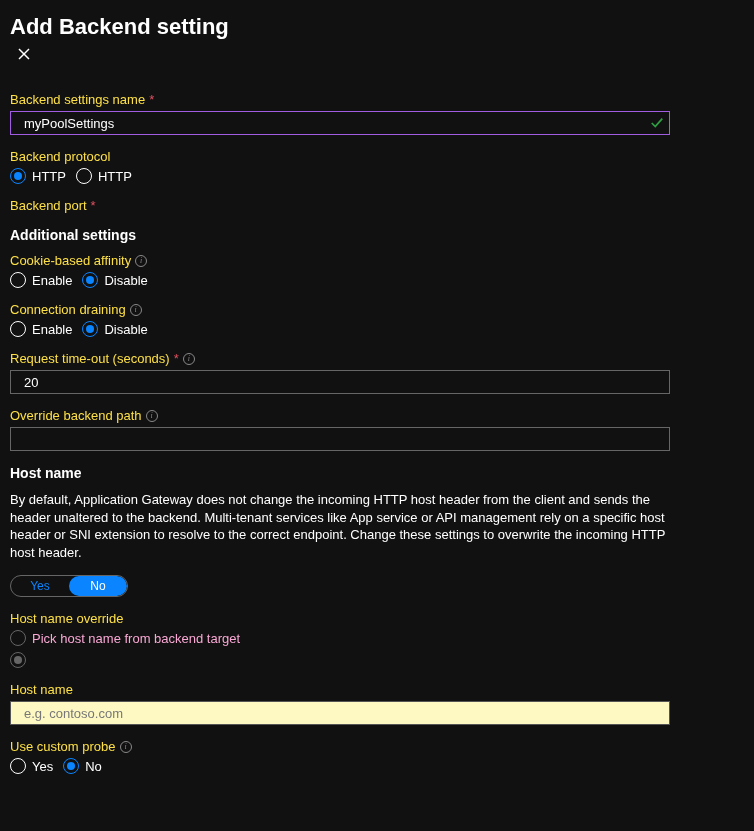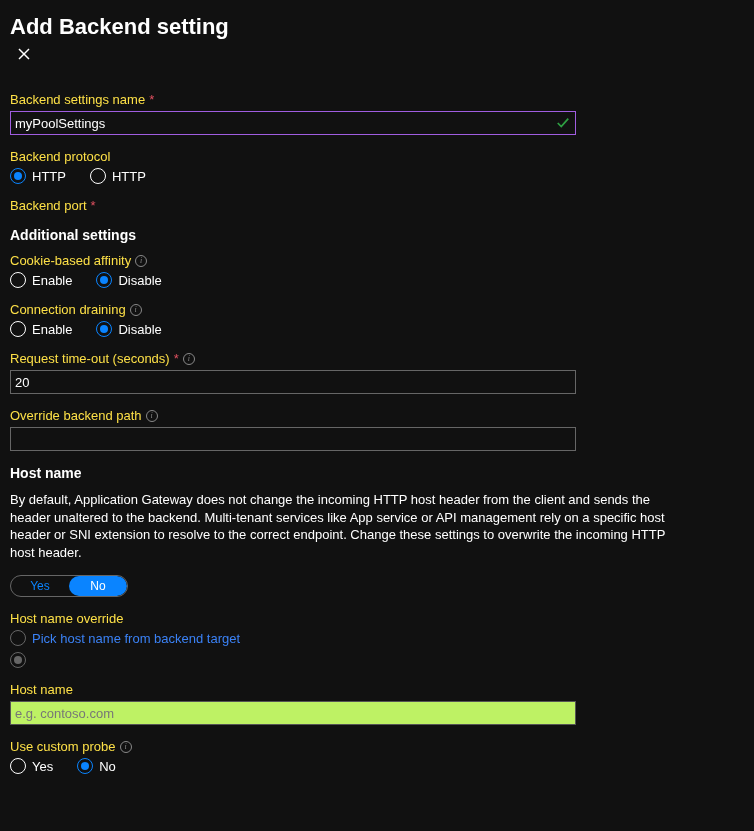--- a/index.html
+++ b/index.html
@@ -38,58 +38,58 @@
   .label { font-size: 13px; color: #fde047; }
   .req { color: #e05060; }
   .info-icon {
     width: 12px; height: 12px; border: 1px solid #888; border-radius: 50%;
     display: inline-flex; align-items: center; justify-content: center;
     font-size: 8px; color: #888; font-style: italic; font-family: serif;
     line-height: 1;
   }
 
   .text-input {
-    width: 566px;
+    width: 660px;
     height: 24px;
     background: #111;
     border: 1px solid #666;
     color: #fff;
-    padding: 2px 4px;
+    padding: 2px 13px;
     font-size: 13px;
     outline: none;
   }
   .text-input.validated {
     border: 1px solid #a05de0;
     padding-right: 24px;
   }
   .text-input::placeholder { color: #777; }
-  .text-input:disabled { color: #777; background: #bef264; border-color: #555; }
+  .text-input:disabled { color: #777; background: #fef9c3; border-color: #555; }
 
   .input-wrap { position: relative; display: inline-block; }
   .check-icon {
     position: absolute;
     right: 6px;
     top: 50%;
     transform: translateY(-50%);
     width: 14px; height: 14px;
     stroke: #2ea043; stroke-width: 2; fill: none;
   }
 
-  .radio-row { display: flex; align-items: flex-start; gap: 24px; margin-top: 4px; }
+  .radio-row { display: flex; align-items: flex-start; gap: 10px; margin-top: 4px; }
   .radio {
     display: flex; align-items: center; gap: 6px; cursor: pointer;
     user-select: none;
   }
   .radio-circle {
     width: 16px; height: 16px; border-radius: 50%;
     border: 1.5px solid #fff; display: flex; align-items: center; justify-content: center;
   }
   .radio.selected .radio-circle { border-color: #0a84ff; }
   .radio.selected .radio-dot { width: 8px; height: 8px; border-radius: 50%; background: #0a84ff; }
-  .radio.disabled { color: #3b82f6; cursor: default; justify-content: center; }
+  .radio.disabled { color: #f9a8d4; cursor: default; justify-content: center; }
   .radio.disabled .radio-circle { border-color: #666; }
   .radio.disabled.selected .radio-circle { border-color: #666; }
   .radio.disabled.selected .radio-dot { background: #666; }
 
   .section-title {
     font-size: 14px;
     font-weight: 600;
     margin-top: 3px;
     margin-bottom: 10px;
   }

